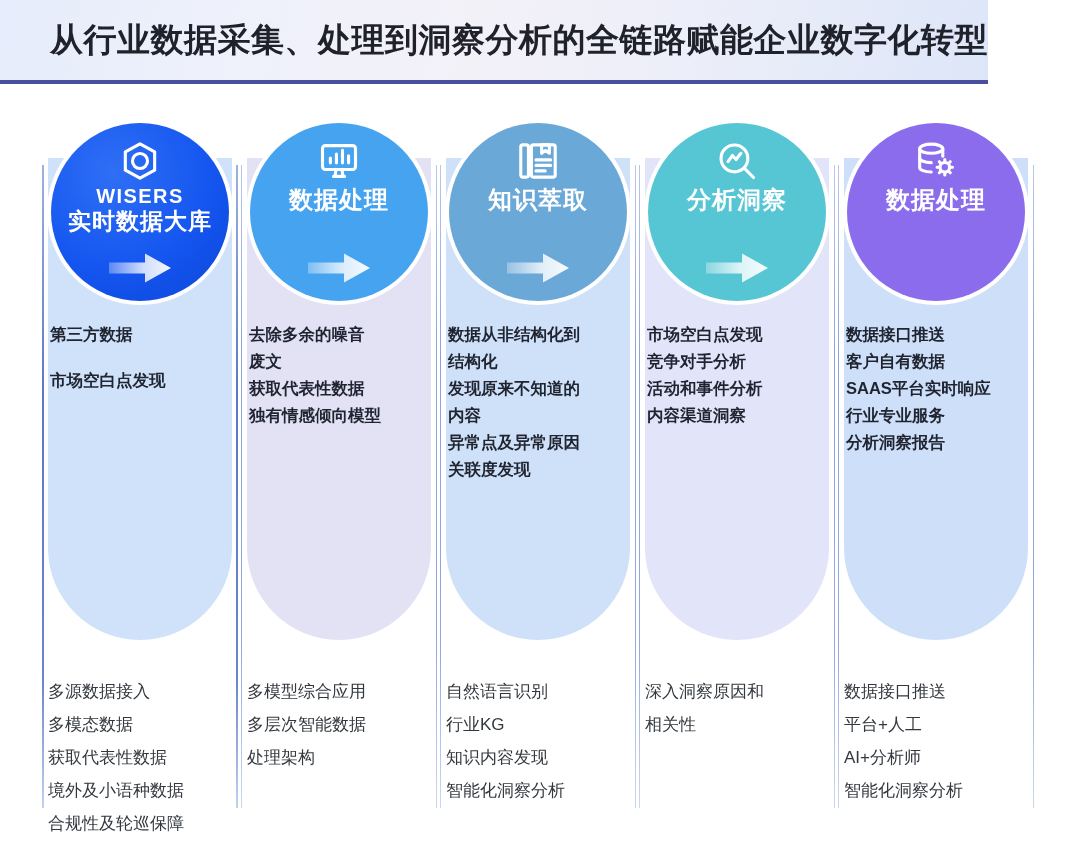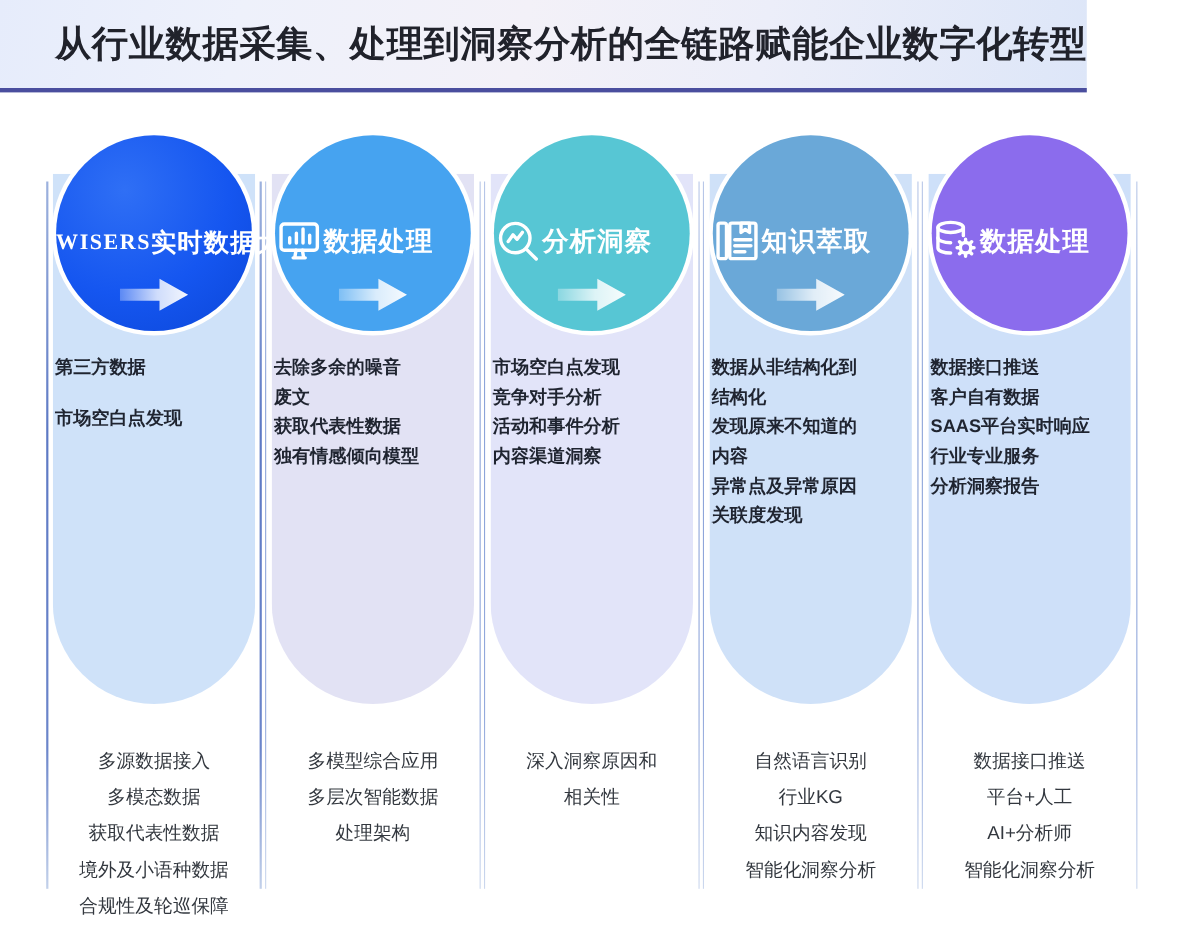--- a/index.html
+++ b/index.html
@@ -64,25 +64,24 @@
   .circle-wrap{
     position:absolute;left:50%;top:6px;transform:translateX(-50%);
     width:186px;height:186px;
     border-radius:50%;
     background:#fff;
     padding:4px;box-sizing:border-box;
     z-index:3;
   }
   .circle{
     width:100%;height:100%;border-radius:50%;
-    display:flex;flex-direction:row;align-items:center;
+    display:flex;flex-direction:column;align-items:center;
     justify-content:flex-start;
     box-sizing:border-box;padding-top:16px;
     position:relative;
-    font-family:Liberation Serif, serif;
   }
   .circle .ic{
     width:44px;height:44px;display:block;margin-bottom:2px;
   }
   .circle .brand{
     color:#fff;font-size:20px;font-weight:bold;letter-spacing:1.4px;
     line-height:24px;margin-top:-1px;
   }
   .circle .cname{
     color:#fff;font-size:24px;font-weight:bold;letter-spacing:1px;
@@ -100,21 +99,21 @@
     z-index:4;
     color:#1f2430;
     font-size:16.5px;font-weight:bold;line-height:27px;
   }
   .ulist .row{margin:0;}
   .ulist.spaced .row{margin-bottom:19px;}
 
   
   .llist{
     position:absolute;left:6px;right:6px;top:562px;
-    text-align:center;color:#33383f;
+    color:#33383f;
     font-size:17px;font-weight:normal;line-height:33px;
   }
   .llist .row{white-space:nowrap;}
 </style>
 </head>
 <body>
 
 <div class="header">
   <div class="header-title">从行业数据采集、处理到洞察分析的全链路赋能企业数字化转型</div>
 </div>
@@ -194,20 +193,62 @@
         <div class="llist">
           <div class="row">多模型综合应用</div>
           <div class="row">多层次智能数据</div>
           <div class="row">处理架构</div>
         </div>
       </div>
       <div class="col">
         <div class="frame-l"></div>
         <div class="frame-r"></div>
         <div class="panel">
+          <div class="panel-inner" style="background:linear-gradient(180deg,#cfe1f8 0%,#cfe1f8 62%,#cfe1f8 100%);"></div>
+        </div>
+        <div class="circle-wrap">
+          <div class="circle " style="background:radial-gradient(circle at 35% 28%, #6aa8d8 0%, #6aa8d8 60%, #6aa8d8 100%);">
+            <svg class="ic" viewBox="0 0 24 24">
+              <rect x="2.6" y="3.2" width="4.2" height="17.6" rx="1.1" stroke="#ffffff" stroke-width="1.7" fill="none" stroke-linecap="round" stroke-linejoin="round"></rect>
+              <rect x="8.4" y="3.2" width="13" height="17.6" rx="1.1" stroke="#ffffff" stroke-width="1.7" fill="none" stroke-linecap="round" stroke-linejoin="round"></rect>
+              <path stroke="#ffffff" stroke-width="1.7" fill="none" stroke-linecap="round" stroke-linejoin="round" d="M14 3.2h4.2v4.6L16.1 6.3 14 7.8z"></path>
+              <path stroke="#ffffff" stroke-width="1.7" fill="none" stroke-linecap="round" stroke-linejoin="round" d="M10.9 11.4h8M10.9 14.4h8M10.9 17.4h5"></path>
+            </svg>
+            <div class="cname">知识萃取</div>
+            <svg class="arrow" viewBox="0 0 62 34">
+              <defs>
+                <linearGradient id="ag2" x1="0" y1="0" x2="1" y2="0">
+                  <stop offset="0" stop-color="#ffffff" stop-opacity="0.30"></stop>
+                  <stop offset="0.55" stop-color="#ffffff" stop-opacity="0.80"></stop>
+                  <stop offset="1" stop-color="#ffffff" stop-opacity="0.95"></stop>
+                </linearGradient>
+              </defs>
+              <path fill="url(#ag2)" d="M0 11.5h36V2.5L62 17 36 31.5v-9H0z"></path>
+            </svg>
+          </div>
+        </div>
+        <div class="ulist">
+          <div class="row">数据从非结构化到</div>
+          <div class="row">结构化</div>
+          <div class="row">发现原来不知道的</div>
+          <div class="row">内容</div>
+          <div class="row">异常点及异常原因</div>
+          <div class="row">关联度发现</div>
+        </div>
+        <div class="llist">
+          <div class="row">自然语言识别</div>
+          <div class="row">行业KG</div>
+          <div class="row">知识内容发现</div>
+          <div class="row">智能化洞察分析</div>
+        </div>
+      </div>
+      <div class="col">
+        <div class="frame-l"></div>
+        <div class="frame-r"></div>
+        <div class="panel">
           <div class="panel-inner" style="background:linear-gradient(180deg,#e2e4f9 0%,#e2e4f9 62%,#e2e4f9 100%);"></div>
         </div>
         <div class="circle-wrap">
           <div class="circle " style="background:radial-gradient(circle at 35% 28%, #57c6d4 0%, #57c6d4 60%, #57c6d4 100%);">
             <svg class="ic" viewBox="0 0 24 24">
               <circle cx="10.6" cy="10.6" r="7.3" stroke="#ffffff" stroke-width="1.7" fill="none" stroke-linecap="round" stroke-linejoin="round"></circle>
               <path stroke="#ffffff" stroke-width="1.7" fill="none" stroke-linecap="round" stroke-linejoin="round" d="M16.2 16.2 21 21"></path>
               <path stroke="#ffffff" stroke-width="1.7" fill="none" stroke-linecap="round" stroke-linejoin="round" d="M7.1 12.3 9.5 9l2 2.2 2.6-3.4"></path>
             </svg>
             <div class="cname">分析洞察</div>
@@ -231,62 +272,20 @@
         </div>
         <div class="llist">
           <div class="row">深入洞察原因和</div>
           <div class="row">相关性</div>
         </div>
       </div>
       <div class="col">
         <div class="frame-l"></div>
         <div class="frame-r"></div>
         <div class="panel">
-          <div class="panel-inner" style="background:linear-gradient(180deg,#cfe1f8 0%,#cfe1f8 62%,#cfe1f8 100%);"></div>
-        </div>
-        <div class="circle-wrap">
-          <div class="circle " style="background:radial-gradient(circle at 35% 28%, #6aa8d8 0%, #6aa8d8 60%, #6aa8d8 100%);">
-            <svg class="ic" viewBox="0 0 24 24">
-              <rect x="2.6" y="3.2" width="4.2" height="17.6" rx="1.1" stroke="#ffffff" stroke-width="1.7" fill="none" stroke-linecap="round" stroke-linejoin="round"></rect>
-              <rect x="8.4" y="3.2" width="13" height="17.6" rx="1.1" stroke="#ffffff" stroke-width="1.7" fill="none" stroke-linecap="round" stroke-linejoin="round"></rect>
-              <path stroke="#ffffff" stroke-width="1.7" fill="none" stroke-linecap="round" stroke-linejoin="round" d="M14 3.2h4.2v4.6L16.1 6.3 14 7.8z"></path>
-              <path stroke="#ffffff" stroke-width="1.7" fill="none" stroke-linecap="round" stroke-linejoin="round" d="M10.9 11.4h8M10.9 14.4h8M10.9 17.4h5"></path>
-            </svg>
-            <div class="cname">知识萃取</div>
-            <svg class="arrow" viewBox="0 0 62 34">
-              <defs>
-                <linearGradient id="ag2" x1="0" y1="0" x2="1" y2="0">
-                  <stop offset="0" stop-color="#ffffff" stop-opacity="0.30"></stop>
-                  <stop offset="0.55" stop-color="#ffffff" stop-opacity="0.80"></stop>
-                  <stop offset="1" stop-color="#ffffff" stop-opacity="0.95"></stop>
-                </linearGradient>
-              </defs>
-              <path fill="url(#ag2)" d="M0 11.5h36V2.5L62 17 36 31.5v-9H0z"></path>
-            </svg>
-          </div>
-        </div>
-        <div class="ulist">
-          <div class="row">数据从非结构化到</div>
-          <div class="row">结构化</div>
-          <div class="row">发现原来不知道的</div>
-          <div class="row">内容</div>
-          <div class="row">异常点及异常原因</div>
-          <div class="row">关联度发现</div>
-        </div>
-        <div class="llist">
-          <div class="row">自然语言识别</div>
-          <div class="row">行业KG</div>
-          <div class="row">知识内容发现</div>
-          <div class="row">智能化洞察分析</div>
-        </div>
-      </div>
-      <div class="col">
-        <div class="frame-l"></div>
-        <div class="frame-r"></div>
-        <div class="panel">
           <div class="panel-inner" style="background:linear-gradient(180deg,#cee0f9 0%,#cee0f9 62%,#cee0f9 100%);"></div>
         </div>
         <div class="circle-wrap">
           <div class="circle " style="background:radial-gradient(circle at 35% 28%, #8b6ced 0%, #8b6ced 60%, #8b6ced 100%);">
             <svg class="ic" viewBox="0 0 24 24">
               <ellipse cx="9.4" cy="5.3" rx="6.3" ry="2.5" stroke="#ffffff" stroke-width="1.7" fill="none" stroke-linecap="round" stroke-linejoin="round"></ellipse>
               <path stroke="#ffffff" stroke-width="1.7" fill="none" stroke-linecap="round" stroke-linejoin="round" d="M3.1 5.3v10.2c0 1.4 2.8 2.5 6.3 2.5"></path>
               <path stroke="#ffffff" stroke-width="1.7" fill="none" stroke-linecap="round" stroke-linejoin="round" d="M15.7 5.3v4.1"></path>
               <path stroke="#ffffff" stroke-width="1.7" fill="none" stroke-linecap="round" stroke-linejoin="round" d="M3.1 10.4c0 1.4 2.8 2.5 6.3 2.5"></path>
               <circle cx="16.8" cy="15.4" r="2.6" stroke="#ffffff" stroke-width="1.7" fill="none" stroke-linecap="round" stroke-linejoin="round"></circle>

